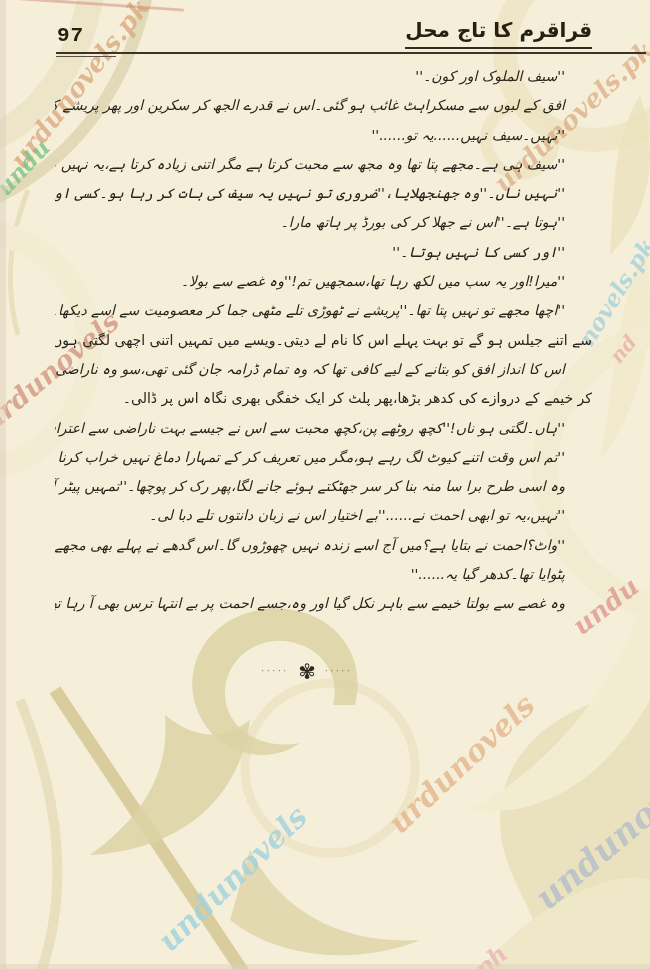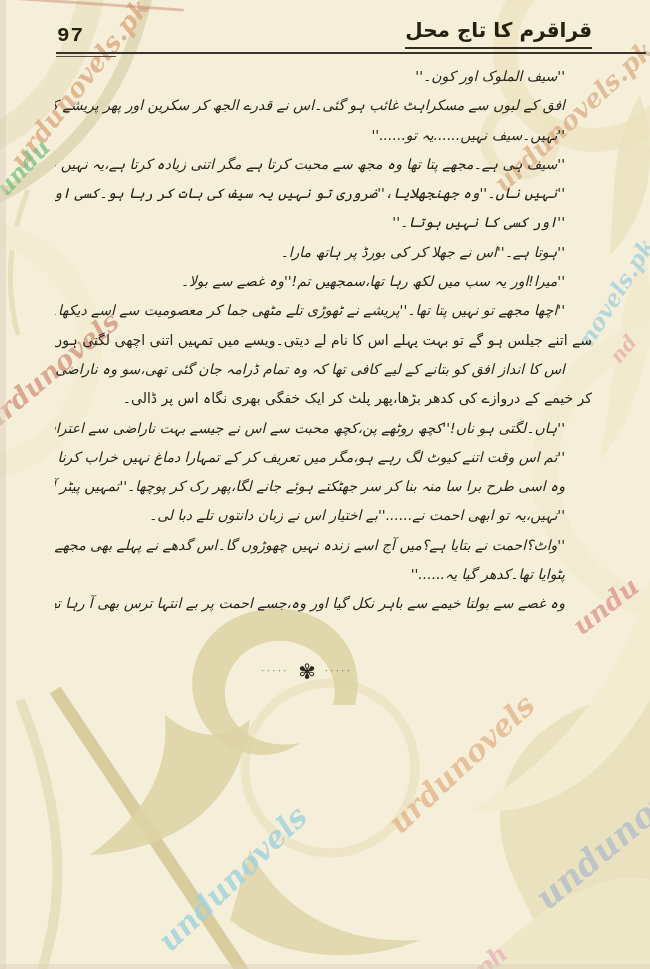--- a/index.html
+++ b/index.html
@@ -114,22 +114,22 @@
   <div class="book-title">قراقرم کا تاج محل</div>
   <div class="header-rule"></div>
   <div class="header-rule2"></div>
 
   <div class="textblock">
     <div class="ln ind">''سیف الملوک اور کون۔''</div>
     <div class="ln ind">افق کے لبوں سے مسکراہٹ غائب ہو گئی۔اس نے قدرے الجھ کر سکرین اور پھر پریشے کو دیکھا۔</div>
     <div class="ln ind">''نہیں۔سیف نہیں......یہ تو......''</div>
     <div class="ln ind">''سیف ہی ہے۔مجھے پتا تھا وہ مجھ سے محبت کرتا ہے مگر اتنی زیادہ کرتا ہے،یہ نہیں علم تھا۔اوہ میں کتنی لکی ہوں نا افق!''</div>
     <div class="ln ind">''نہیں ناں۔''وہ جھنجھلایا،''ضروری تو نہیں یہ سیف کی بات کر رہا ہو۔کسی اور کا نام بھی تو ''کے'' پر ختم ہو سکتا ہے۔''</div>
+    <div class="ln ind">''ہوتا ہے۔''اس نے جھلا کر کی بورڈ پر ہاتھ مارا۔</div>
     <div class="ln ind">''اور کسی کا نہیں ہوتا۔''</div>
-    <div class="ln ind">''ہوتا ہے۔''اس نے جھلا کر کی بورڈ پر ہاتھ مارا۔</div>
     <div class="ln ind">''میرا!اور یہ سب میں لکھ رہا تھا،سمجھیں تم!''وہ غصے سے بولا۔</div>
     <div class="ln ind">''اچھا مجھے تو نہیں پتا تھا۔''پریشے نے ٹھوڑی تلے مٹھی جما کر معصومیت سے اسے دیکھا۔''اگر مجھے پتا ہوتا کہ تم سیف کے نام</div>
     <div class="ln">سے اتنے جیلس ہو گے تو بہت پہلے اس کا نام لے دیتی۔ویسے میں تمہیں اتنی اچھی لگتی ہوں کیا؟''</div>
     <div class="ln ind">اس کا انداز افق کو بتانے کے لیے کافی تھا کہ وہ تمام ڈرامہ جان گئی تھی،سو وہ ناراضی سے کھڑا ہوا اور کرسی کے پیچھے سے نکل</div>
     <div class="ln">کر خیمے کے دروازے کی کدھر بڑھا،پھر پلٹ کر ایک خفگی بھری نگاہ اس پر ڈالی۔</div>
     <div class="ln ind">''ہاں۔لگتی ہو ناں!''کچھ روٹھے پن،کچھ محبت سے اس نے جیسے بہت ناراضی سے اعتراف کیا۔وہ ہنس دی۔</div>
     <div class="ln ind">''تم اس وقت اتنے کیوٹ لگ رہے ہو،مگر میں تعریف کر کے تمہارا دماغ نہیں خراب کرنا چاہتی۔''</div>
     <div class="ln ind">وہ اسی طرح برا سا منہ بنا کر سر جھٹکتے ہوئے جانے لگا،پھر رک کر پوچھا۔''تمہیں پیٹر آنسرز کے سیکرٹ کا پہلے سے پتا تھا؟''</div>
     <div class="ln ind">''نہیں،یہ تو ابھی احمت نے......''بے اختیار اس نے زبان دانتوں تلے دبا لی۔</div>
     <div class="ln ind">''واٹ؟احمت نے بتایا ہے؟میں آج اسے زندہ نہیں چھوڑوں گا۔اس گدھے نے پہلے بھی مجھے ڈاکٹروں اور نرسوں سے</div>

